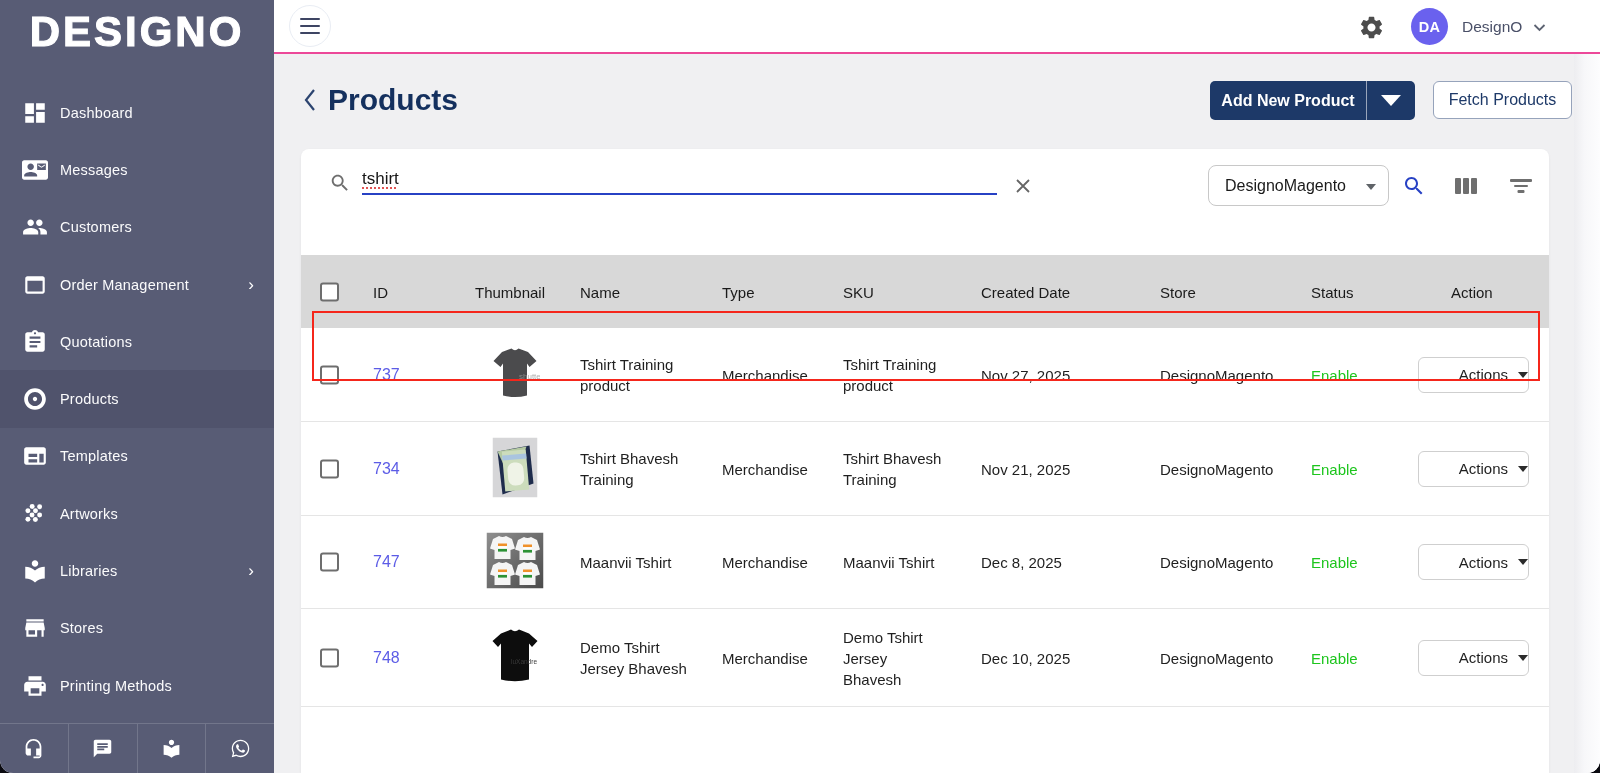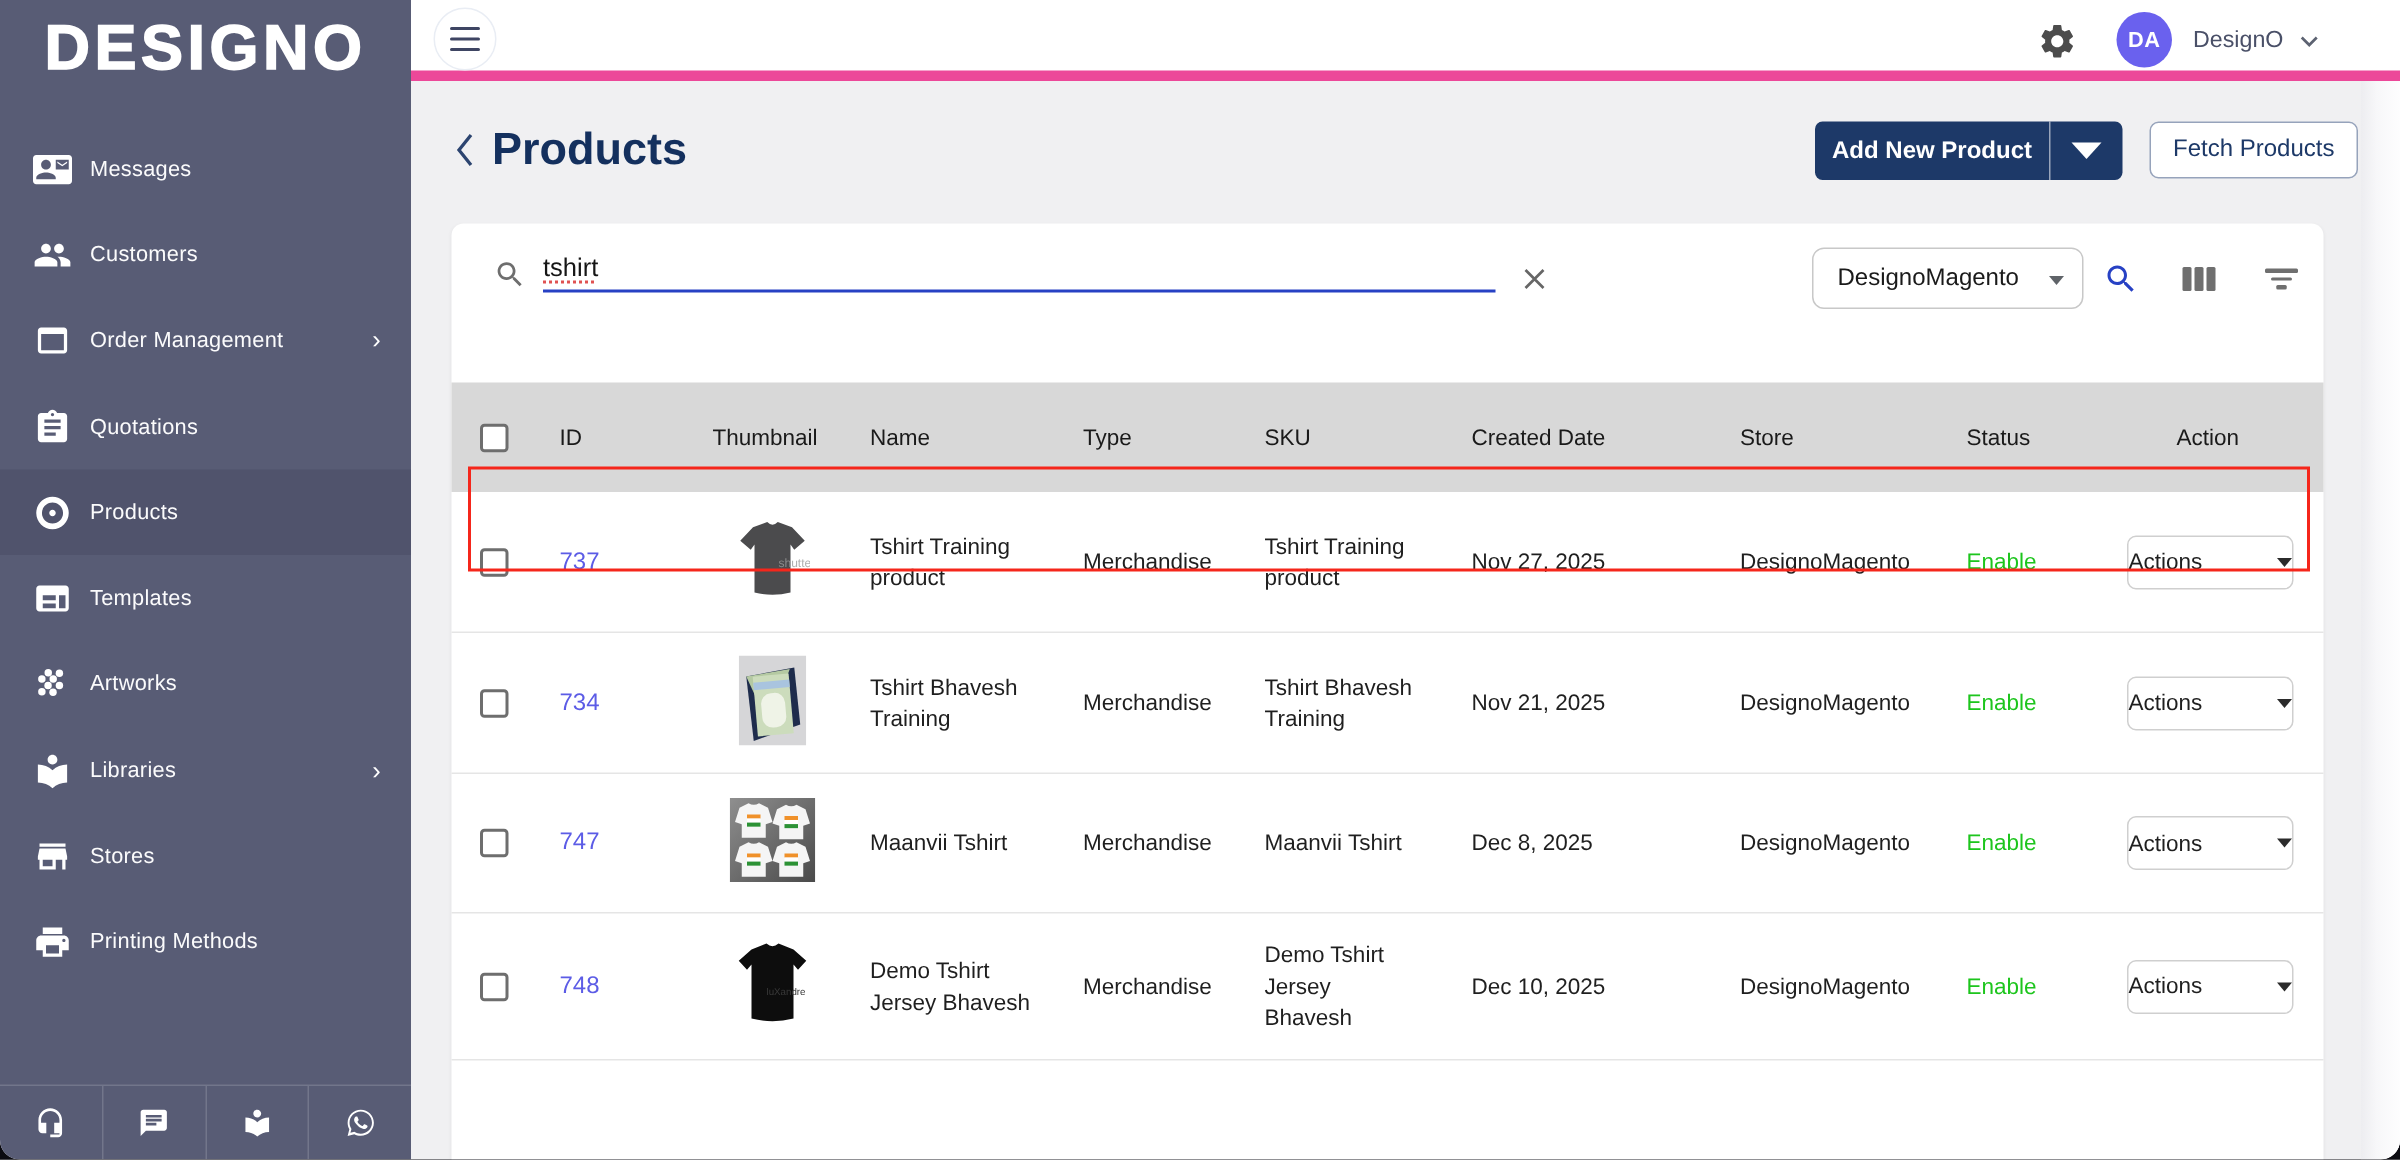--- a/index.html
+++ b/index.html
@@ -13,21 +13,21 @@
 .it svg{width:26px;height:26px;flex:none;margin-right:12px;}
 .it.active{background:rgba(10,14,34,0.10);}
 .it .chev{position:absolute;right:20px;font-size:17px;color:#fff;}
 .lbl{letter-spacing:.2px;}
 .sbfoot{position:absolute;left:0;right:0;bottom:0;height:50px;border-top:1px solid rgba(255,255,255,0.16);display:flex;}
 .sbfoot .cell{flex:1;display:flex;align-items:center;justify-content:center;border-right:1px solid rgba(255,255,255,0.16);}
 .sbfoot .cell:last-child{border-right:none;}
 .sbfoot svg{width:21px;height:21px;}
 
 .main{position:relative;flex:1;height:773px;display:flex;flex-direction:column;}
-.topbar{position:relative;height:54px;background:#fff;border-bottom:7px solid #ec4899;flex:none;}
+.topbar{position:relative;height:54px;background:#fff;border-bottom:2px solid #ec4899;flex:none;}
 .burger{position:absolute;left:15px;top:5px;width:42px;height:42px;border-radius:50%;border:1px solid #e9edf4;display:flex;flex-direction:column;align-items:center;justify-content:center;gap:4.6px;}
 .burger i{display:block;width:20px;height:2.2px;background:#3e4563;border-radius:1px;}
 .gear{position:absolute;left:1084px;top:13.5px;width:27px;height:27px;}
 .avatar{position:absolute;left:1137px;top:8px;width:37px;height:37px;border-radius:50%;background:#6a61ee;color:#fff;font-size:14.5px;font-weight:bold;display:flex;align-items:center;justify-content:center;letter-spacing:.3px;}
 .uname{position:absolute;left:1188px;top:0;height:54px;display:flex;align-items:center;font-size:15.5px;color:#4a5068;}
 .ucaret{position:absolute;left:1258px;top:15px;width:15px;height:24px;}
 
 .content{position:relative;flex:1;background:#f0f0f2;}
 .rstrip{position:absolute;right:0;top:0;bottom:0;width:26px;background:linear-gradient(90deg,#ededf0 0%,#f7f7f9 40%,#fdfdfe 100%);}
 .back{position:absolute;left:29px;top:33px;width:14px;height:26px;}
@@ -58,31 +58,37 @@
 .cc{position:absolute;top:50%;transform:translateY(-50%);}
 .cbx{left:19px;width:19px;height:19px;border:2px solid #6e6e6e;border-radius:3px;background:#fff;}
 .id{left:72px;color:#5c5ce6;font-size:16px;}
 .thumb{left:214px;transform:translate(-50%,-50%);}
 .nm{left:279px;width:140px;line-height:21px;}
 .tp{left:421px;}
 .sku{left:542px;width:118px;line-height:21px;}
 .dt{left:680px;}
 .st{left:859px;}
 .en{left:1010px;color:#1dc51d;}
-.act{left:1117px;width:111px;height:36px;border:1px solid #cfcfcf;border-radius:6px;background:#fff;display:flex;align-items:center;justify-content:space-between;font-size:15px;color:#1f1f1f;}
+.act{left:1117px;width:111px;height:36px;border:1px solid #cfcfcf;border-radius:6px;background:#fff;display:flex;align-items:center;justify-content:flex-end;font-size:15px;color:#1f1f1f;}
 .act b{font-weight:normal;margin-right:10px;}
 .act i{width:0;height:0;border-left:5px solid transparent;border-right:5px solid transparent;border-top:6px solid #2b2b2b;}
 .redbox{position:absolute;left:11px;top:162px;width:1228px;height:70px;border:2px solid #f5261b;pointer-events:none;}
 </style>
 </head>
 <body>
 <div class="app">
   <aside class="sb">
     <div class="logo">DESIGNO</div>
     <div class="nav">
+      <div class="it">
+          <svg viewBox="0 0 24 24" fill="#fff">
+            <path d="M3 13h8V3H3v10zm0 8h8v-6H3v6zm10 0h8V11h-8v10zm0-18v6h8V3h-8z"></path>
+          </svg>
+          <span class="lbl">Dashboard</span>
+        </div>
       <div class="it">
           <svg viewBox="0 0 24 24" fill="#fff">
             <path d="M21 8V7l-3 2-3-2v1l3 2 3-2zm1-5H2C.9 3 0 3.9 0 5v14c0 1.1.9 2 2 2h20c1.1 0 2-.9 2-2V5c0-1.1-.9-2-2-2zM8 6c1.66 0 3 1.34 3 3s-1.34 3-3 3-3-1.34-3-3 1.34-3 3-3zm6 12H2v-1c0-2 4-3.1 6-3.1s6 1.1 6 3.1v1zm8-6h-8V6h8v6z"></path>
           </svg>
           <span class="lbl">Messages</span>
         </div>
       <div class="it">
           <svg viewBox="0 0 24 24" fill="#fff">
             <path d="M16 11c1.66 0 2.99-1.34 2.99-3S17.66 5 16 5c-1.66 0-3 1.34-3 3s1.34 3 3 3zm-8 0c1.66 0 2.99-1.34 2.99-3S9.66 5 8 5C6.34 5 5 6.34 5 8s1.34 3 3 3zm0 2c-2.33 0-7 1.17-7 3.5V19h14v-2.5c0-2.33-4.67-3.5-7-3.5zm8 0c-.29 0-.62.02-.97.05 1.16.84 1.97 1.97 1.97 3.45V19h6v-2.5c0-2.33-4.67-3.5-7-3.5z"></path>
           </svg>

